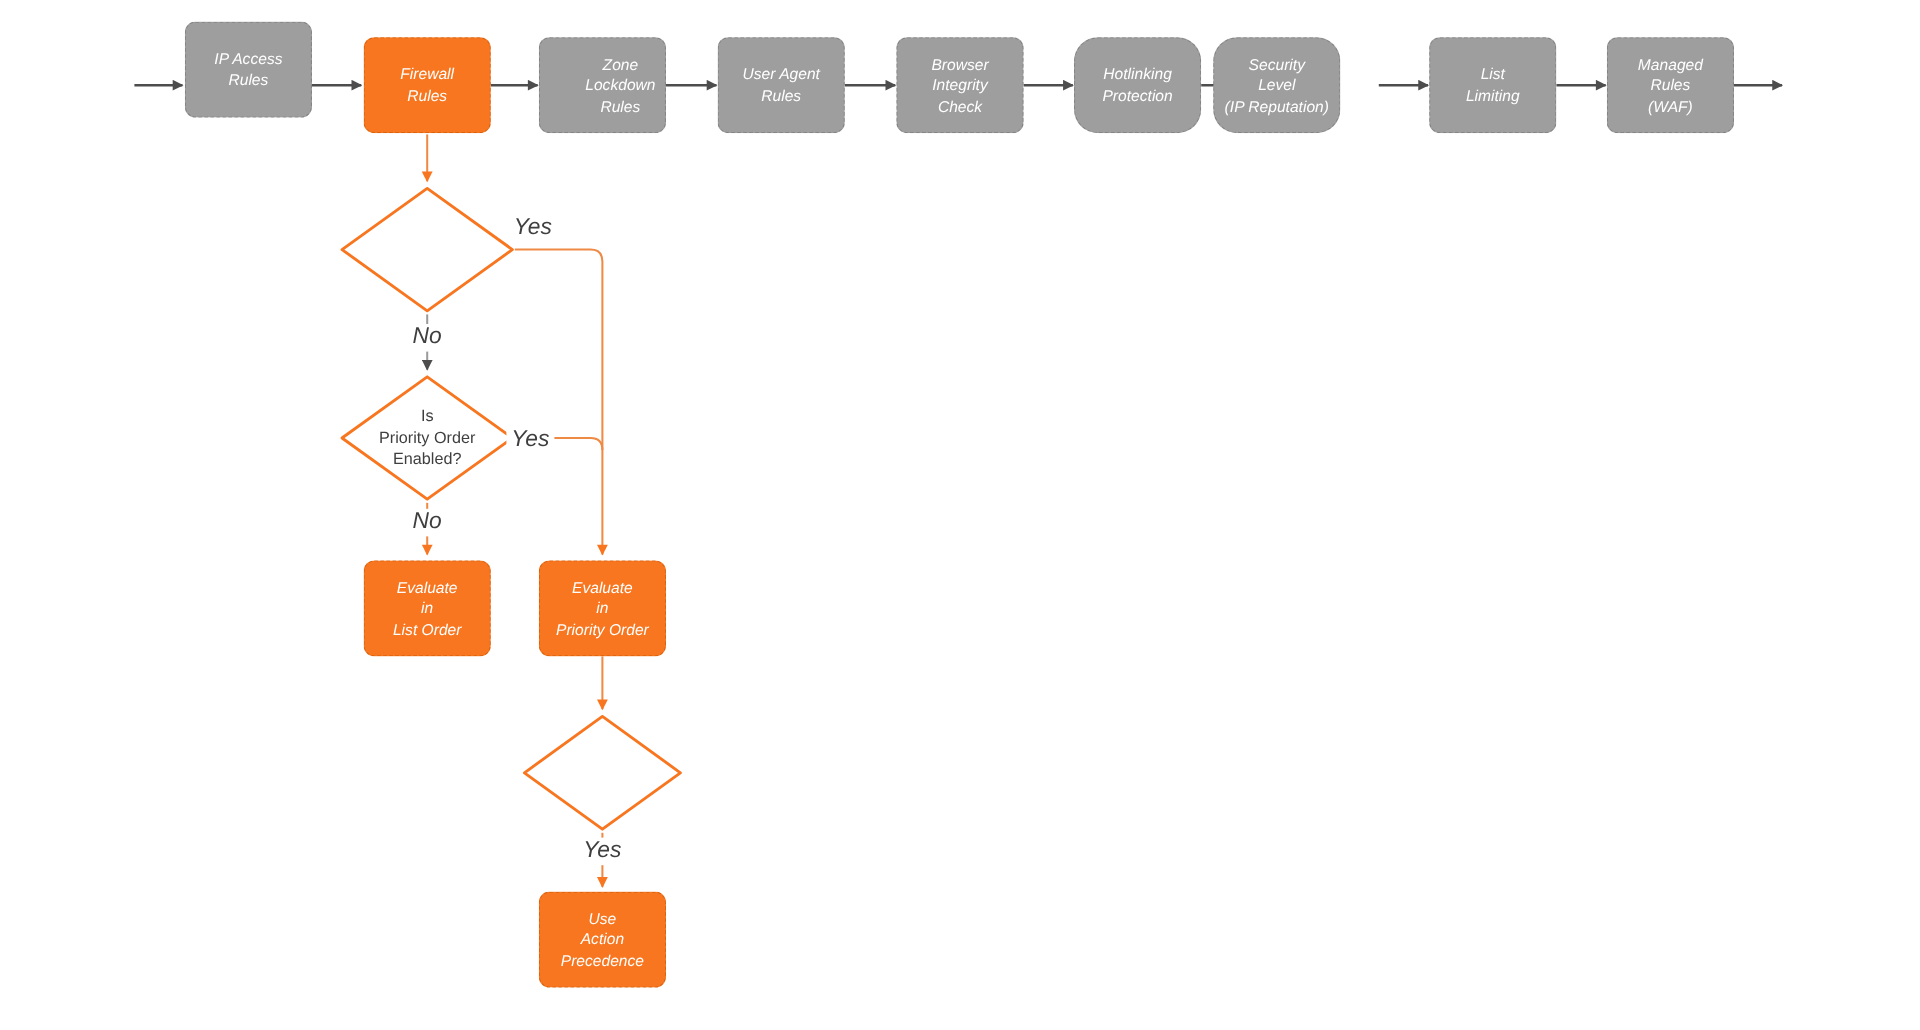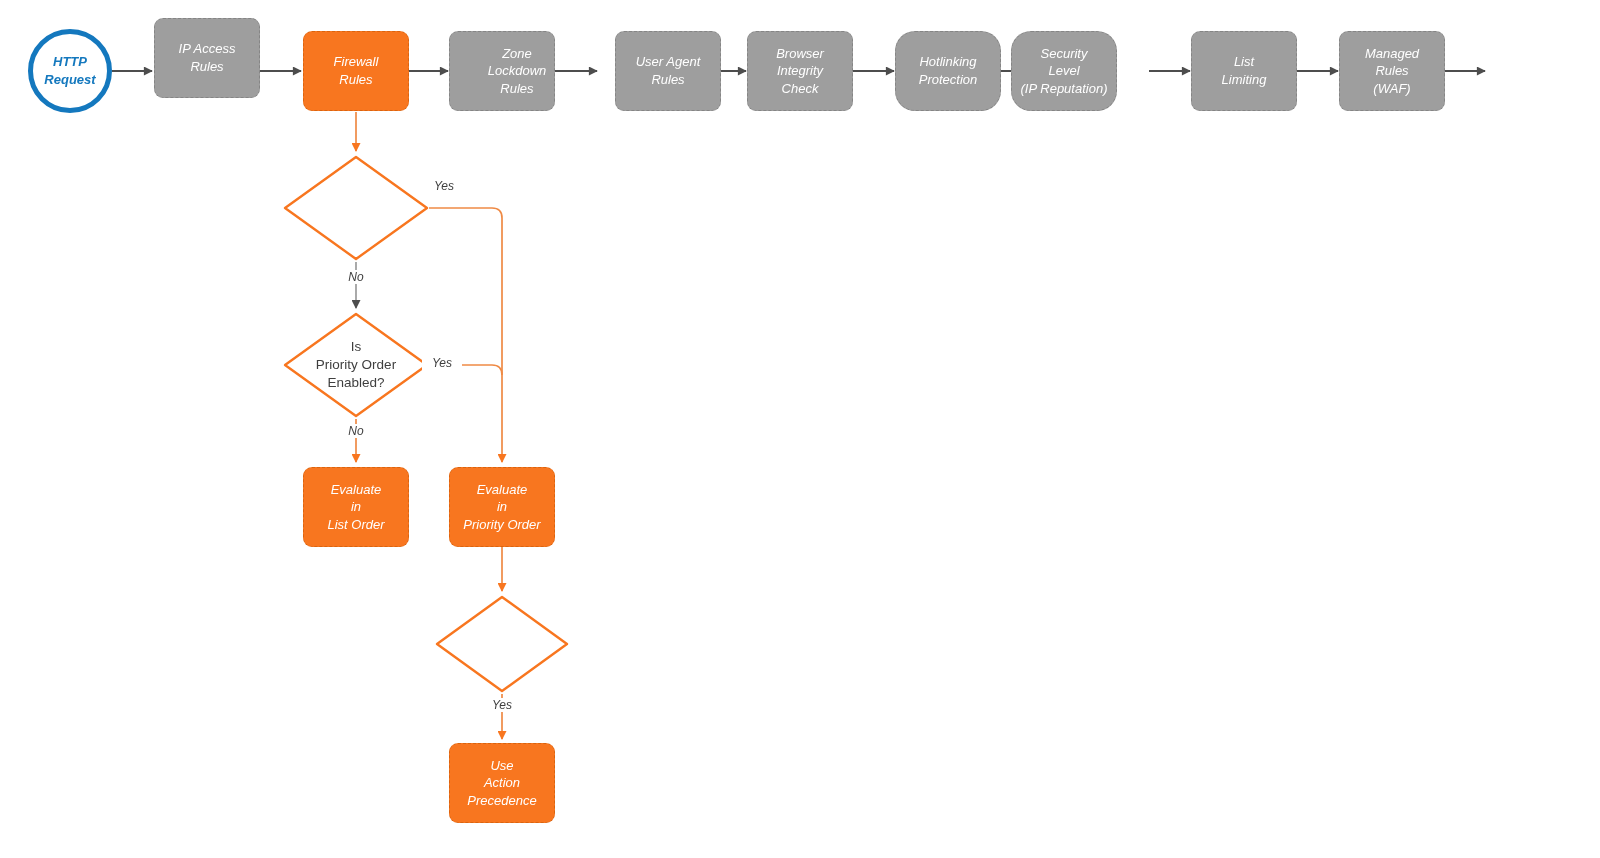--- a/index.html
+++ b/index.html
@@ -52,21 +52,21 @@
     color: #3F3F3F;
     font-size: 13.5px;
     line-height: 1.35;
     font-style: normal;
   }
   .edge-label {
     position: absolute;
     width: 40px;
     text-align: center;
     font-style: italic;
-    font-size: 12px;
+    font-size: 19px;
     color: #3F3F3F;
     background: #ffffff;
     line-height: 1.2;
   }
   svg.connectors { position: absolute; left: 0; top: 0; pointer-events: none; }
 </style>
 </head>
 <body>
 
 <div id="canvas">
@@ -99,34 +99,32 @@
       <path d="M429 208 H492 Q502 208 502 218 V462" marker-end="url(#mOrange)"></path>
       <path d="M429 365 H492 Q502 365 502 375"></path>
       <path d="M356 419 V462" marker-end="url(#mOrange)"></path>
       <path d="M502 547 V591" marker-end="url(#mOrange)"></path>
       <path d="M502 694 V739" marker-end="url(#mOrange)"></path>
     </g>
 
     <path d="M356 262 V308" stroke="#9B9B9B" stroke-width="1.7" fill="none" marker-end="url(#mDark)"></path>
   </svg>
 
-  <div class="node circle blue-outline" style="left:28px; top:29px;">HTTP
-Request</div>
 
   <div class="node rect gray" style="left:154px; top:18px;">IP Access
 Rules</div>
 
   <div class="node rect orange" style="left:303px; top:31px;">Firewall
 Rules</div>
 
   <div class="node rect gray" style="left:449px; top:31px;padding-left:30px;">Zone
 Lockdown
 Rules</div>
 
-  <div class="node rect gray" style="left:615px; top:31px;text-align:center;">User Agent
+  <div class="node rect gray" style="left:598px; top:31px;text-align:center;">User Agent
 Rules</div>
 
   <div class="node rect gray" style="left:747px; top:31px;">Browser
 Integrity
 Check</div>
 
   <div class="node rect gray" style="left:895px; top:31px;border-radius:20px;">Hotlinking
 Protection</div>
 
   <div class="node rect gray" style="left:1011px; top:31px;border-radius:20px;">Security

